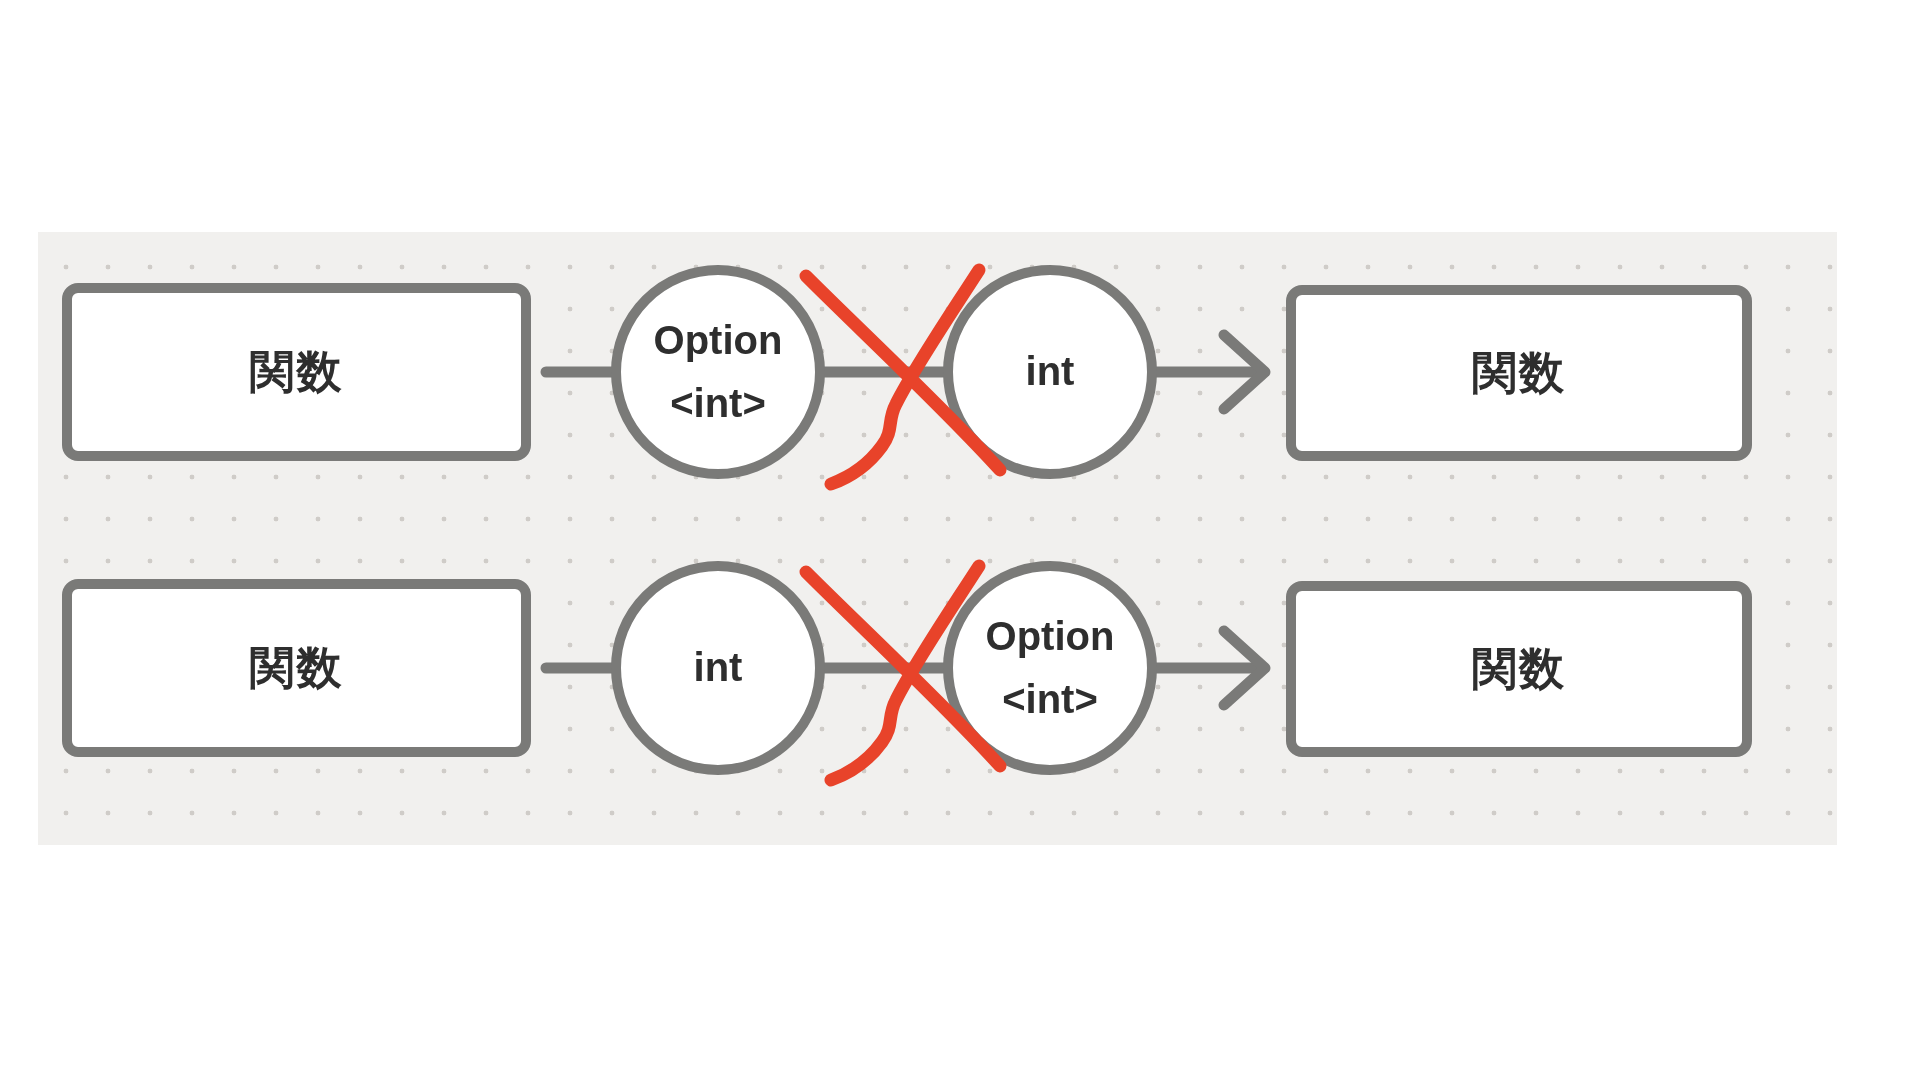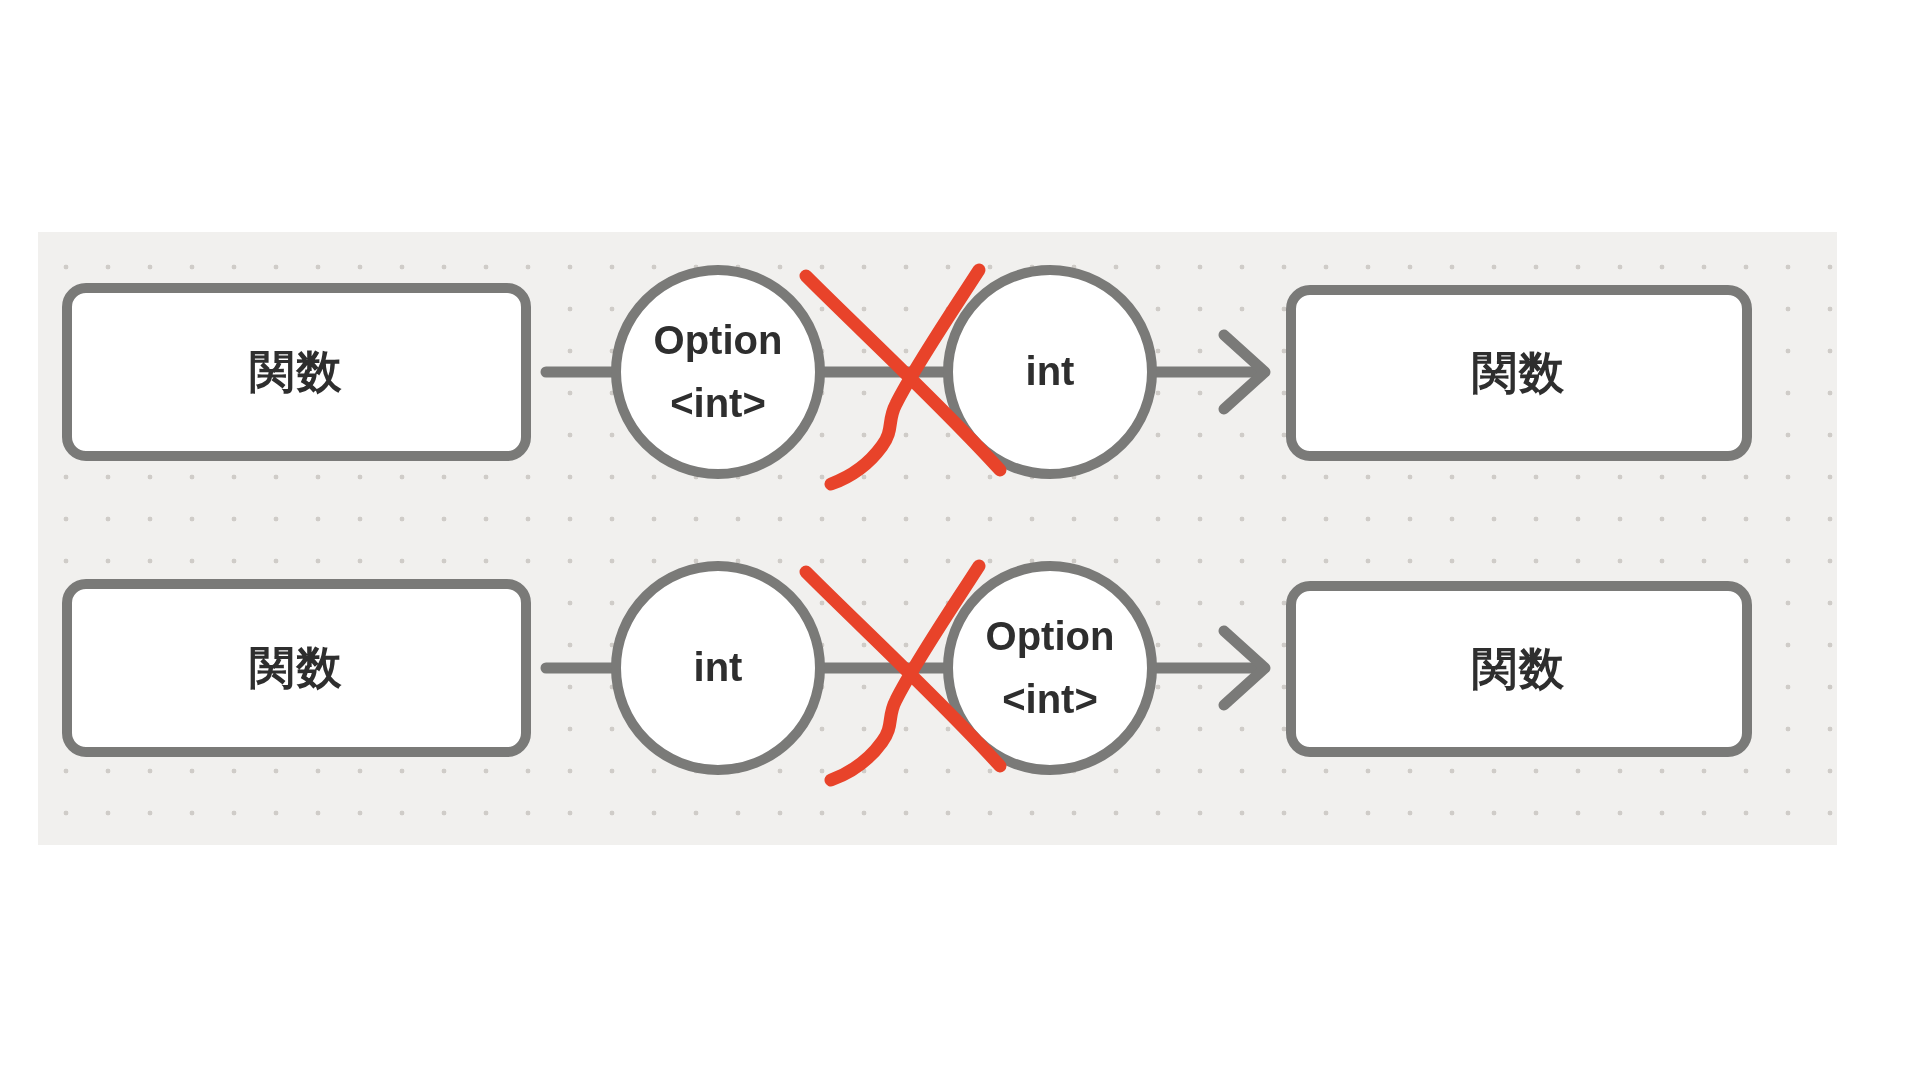--- a/index.html
+++ b/index.html
@@ -37,21 +37,21 @@
     display: flex;
     flex-direction: column;
     align-items: center;
     justify-content: center;
     text-align: center;
     color: #2e2e2e;
   }
   .box {
     width: 469px;
     height: 178px;
-    border-radius: 24px;
+    border-radius: 16px;
     font-size: 45px;
     font-weight: 600;
     letter-spacing: 2px;
   }
   .box.right { width: 466px; height: 176px; }
   .circle {
     width: 214px;
     height: 214px;
     border-radius: 50%;
     font-size: 40px;

